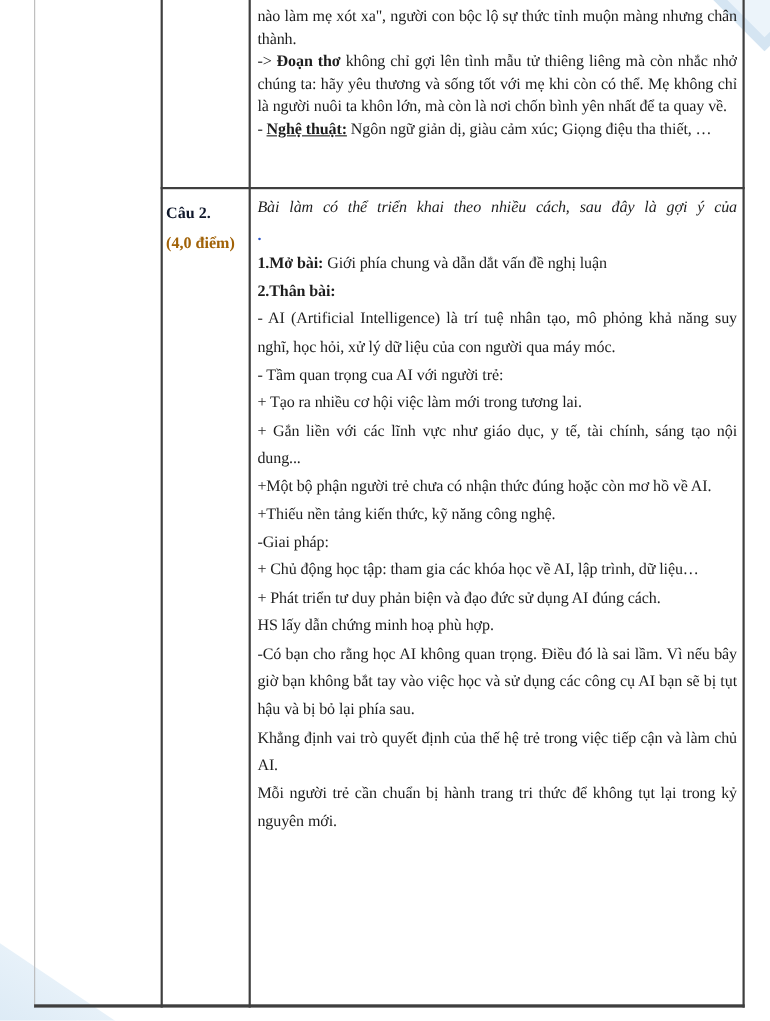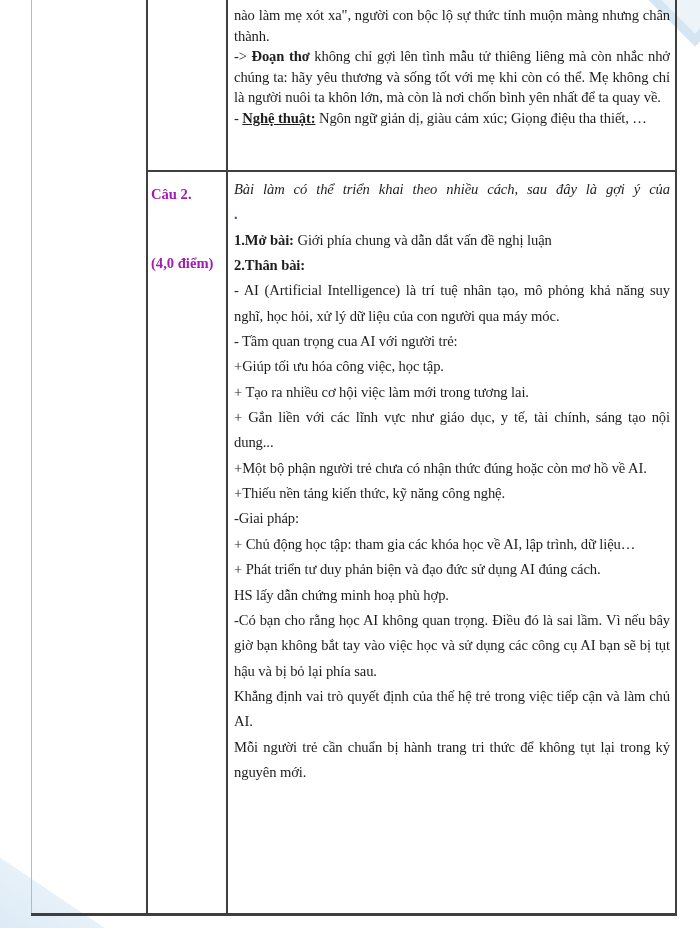--- a/index.html
+++ b/index.html
@@ -10,22 +10,22 @@
   
   .vline{position:absolute;top:0;width:2px;height:916px;background:#3f3f3f;}
   .vline-light{position:absolute;top:0;width:1px;height:916px;background:#b9b9b9;}
   .hline{position:absolute;background:#3f3f3f;}
   
   .cell{position:absolute;font-size:14.6px;letter-spacing:-0.1px;overflow:hidden;}
   .cell-r1{left:234px;top:5px;width:436px;height:164px;line-height:20.5px;}
   .cell-r2{left:234px;top:177px;width:436px;height:737px;line-height:25.35px;}
   .cell-label{position:absolute;left:151px;top:181px;width:76px;font-weight:bold;
     font-size:14.6px;line-height:27px;}
-  .q-num{color:#a21caf;}
-  .q-pts{color:#a21caf;margin-top:42px;}
+  .q-num{color:#0f172a;}
+  .q-pts{color:#a16207;}
   p.para{margin:0;padding:0;}
   .left{text-align:left;}
   .justify{text-align:justify;}
   .justify-all{text-align:justify;text-align-last:justify;}
   
   .wm-diamond{position:absolute;top:-38px;right:-30px;width:52px;height:52px;
     transform:rotate(45deg);background:#ecf4fa;border:9px solid #d5e5f2;}
   
   .wm-ribbon{position:absolute;left:-90px;bottom:-82px;width:240px;height:120px;
     transform:rotate(34deg);background:linear-gradient(#e7f1f9,#d2e4f2);}
@@ -60,21 +60,20 @@
     <div class="q-pts">(4,0 điểm)</div>
   </div>
 
   <div class="cell cell-r2">
       <p class="para justify-all"><span style="font-style: italic;">Bài làm có thể triển khai theo nhiều cách, sau đây là gợi ý của</span></p>
       <p class="para left"><span style="font-weight: bold; color: rgb(43, 85, 200);">.</span></p>
       <p class="para left"><span style="font-weight: bold;">1.Mở bài:</span><span> Giới phía chung và dẫn dắt vấn đề nghị luận</span></p>
       <p class="para left"><span style="font-weight: bold; text-align: right;">2.Thân bài:</span></p>
       <p class="para justify"><span>- AI (Artificial Intelligence) là trí tuệ nhân tạo, mô phỏng khả năng suy nghĩ, học hỏi, xử lý dữ liệu của con người qua máy móc.</span></p>
       <p class="para left"><span>- Tầm quan trọng cua AI với người trẻ:</span></p>
-      <p class="para left"><span>+Giúp tối ưu hóa công việc, học tập.</span></p>
       <p class="para left"><span>+ Tạo ra nhiều cơ hội việc làm mới trong tương lai.</span></p>
       <p class="para justify"><span>+ Gắn liền với các lĩnh vực như giáo dục, y tế, tài chính, sáng tạo nội dung...</span></p>
       <p class="para left"><span>+Một bộ phận người trẻ chưa có nhận thức đúng hoặc còn mơ hồ về AI.</span></p>
       <p class="para left"><span>+Thiếu nền tảng kiến thức, kỹ năng công nghệ.</span></p>
       <p class="para left"><span>-Giai pháp:</span></p>
       <p class="para left"><span>+ Chủ động học tập: tham gia các khóa học về AI, lập trình, dữ liệu…</span></p>
       <p class="para left"><span>+ Phát triển tư duy phản biện và đạo đức sử dụng AI đúng cách.</span></p>
       <p class="para left"><span>HS lấy dẫn chứng minh hoạ phù hợp.</span></p>
       <p class="para justify"><span>-Có bạn cho rằng học AI không quan trọng. Điều đó là sai lầm. Vì nếu bây giờ bạn không bắt tay vào việc học và sử dụng các công cụ AI bạn sẽ bị tụt hậu và bị bỏ lại phía sau.</span></p>
       <p class="para justify"><span>Khẳng định vai trò quyết định của thế hệ trẻ trong việc tiếp cận và làm chủ AI.</span></p>

